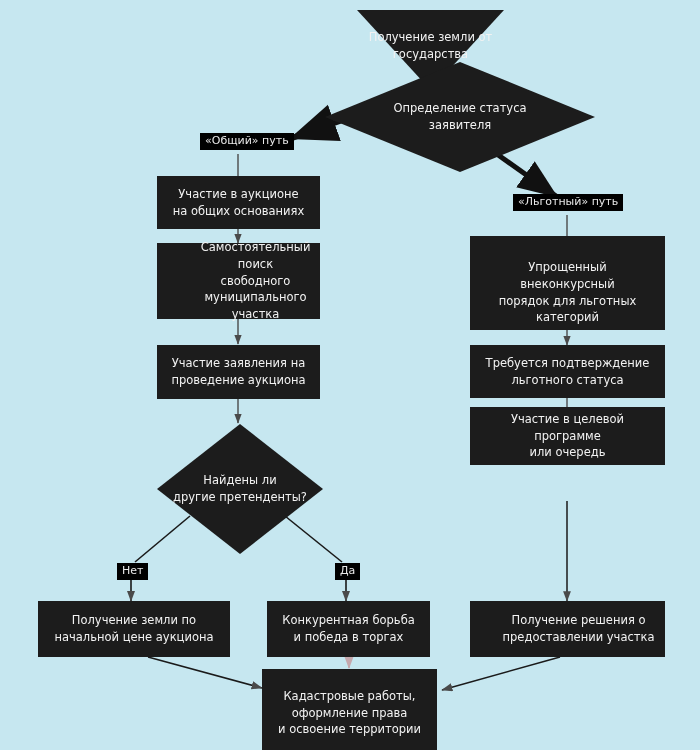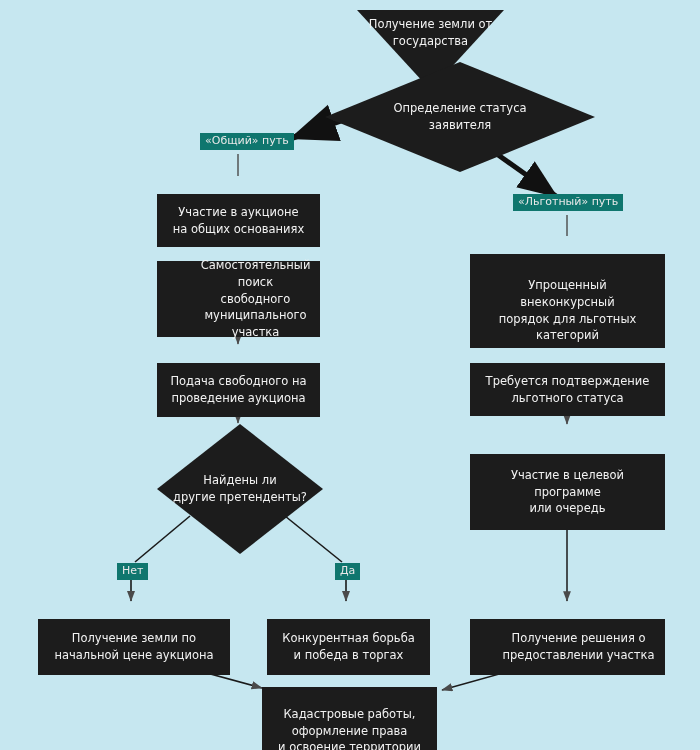--- a/index.html
+++ b/index.html
@@ -32,21 +32,20 @@
     color: #f2f2f2;
     display: flex;
     align-items: center;
     justify-content: center;
     text-align: center;
     line-height: 1.45;
     font-size: 11.5px;
     box-sizing: border-box;
     padding: 4px 6px;
     z-index: 3;
-    margin-top: 18px;
   }
   .node .txt {
     display: block;
     white-space: pre-line;
   }
   .shape-diamond {
     position: absolute;
     z-index: 2;
   }
   .diamond-body {
@@ -86,27 +85,27 @@
   }
   .tri-label {
     position: absolute;
     left: 0; top: 0;
     width: 100%;
     text-align: center;
     color: #f2f2f2;
     font-size: 11.5px;
     line-height: 1.5;
     white-space: pre-line;
-    padding-top: 6px;
+    padding-top: 19px;
     box-sizing: border-box;
     z-index: 1;
   }
   .edge-label {
     position: absolute;
-    background: #0f766e;
+    background: #000000;
     color: #e8e8e8;
     font-size: 11px;
     padding: 1px 5px 2px 5px;
     line-height: 1.25;
     white-space: nowrap;
     z-index: 5;
   }
 </style>
 </head>
 <body>
@@ -201,21 +200,21 @@
 на общих основаниях</span>
   </div>
 
   <div class="node" style="left:157px; top:243px; width:163px; height:76px;padding-left:40px;">
     <span class="txt">Самостоятельный поиск
 свободного
 муниципального участка</span>
   </div>
 
   <div class="node" style="left:157px; top:345px; width:163px; height:54px;">
-    <span class="txt">Подача свободного на
+    <span class="txt">Участие заявления на
 проведение аукциона</span>
   </div>
 
   <div class="shape-diamond" style="left:157px; top:424px; width:166px; height:130px;">
     <div class="diamond-body"></div>
     <div class="diamond-label">Найдены ли
 другие претенденты?</div>
   </div>
 
   <div class="edge-label" style="left:117px; top:563px;">Нет</div>
@@ -226,21 +225,21 @@
 внеконкурсный
 порядок для льготных
 категорий</span>
   </div>
 
   <div class="node" style="left:470px; top:345px; width:195px; height:53px;text-align:center;">
     <span class="txt">Требуется подтверждение
 льготного статуса</span>
   </div>
 
-  <div class="node" style="left:470px; top:436px; width:195px; height:76px;">
+  <div class="node" style="left:470px; top:407px; width:195px; height:58px;">
     <span class="txt">Участие в целевой
 программе
 или очередь</span>
   </div>
 
   <div class="node" style="left:38px; top:601px; width:192px; height:56px;">
     <span class="txt">Получение земли по
 начальной цене аукциона</span>
   </div>
 

